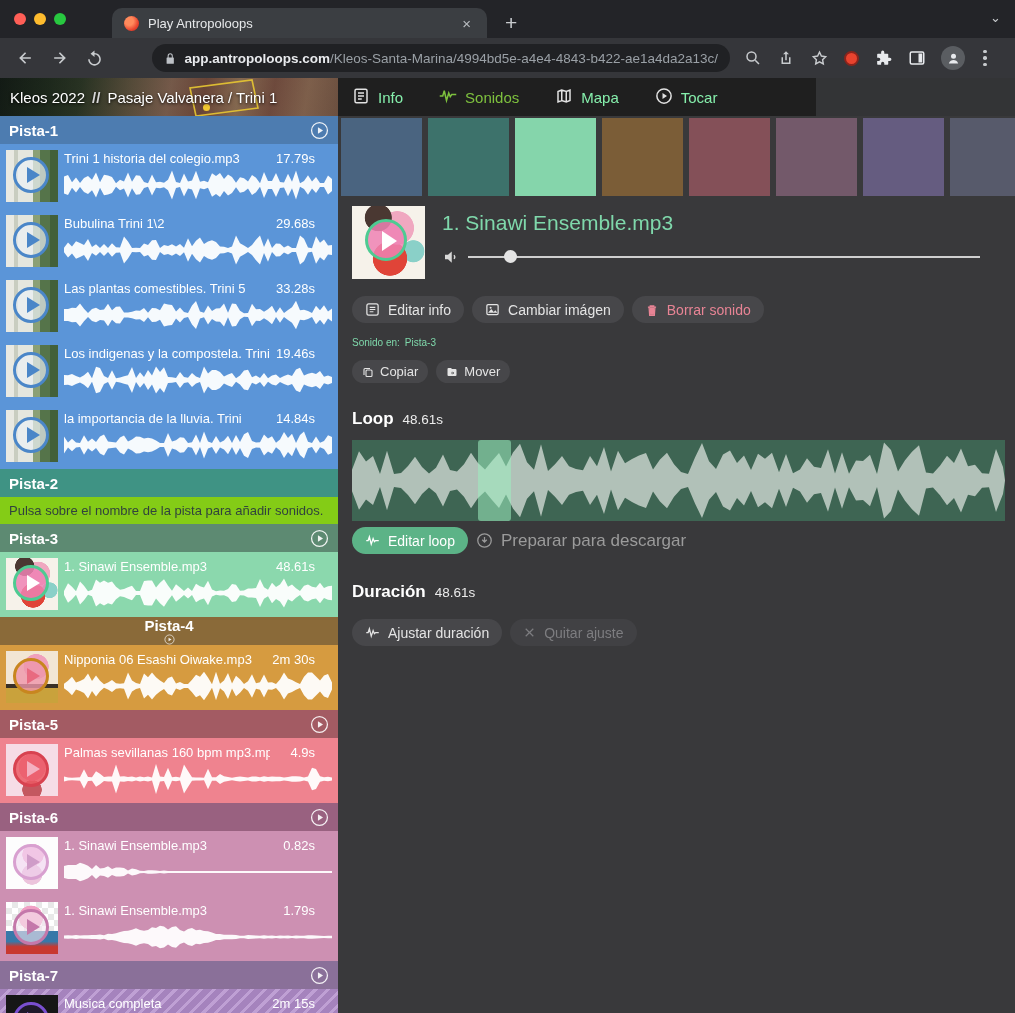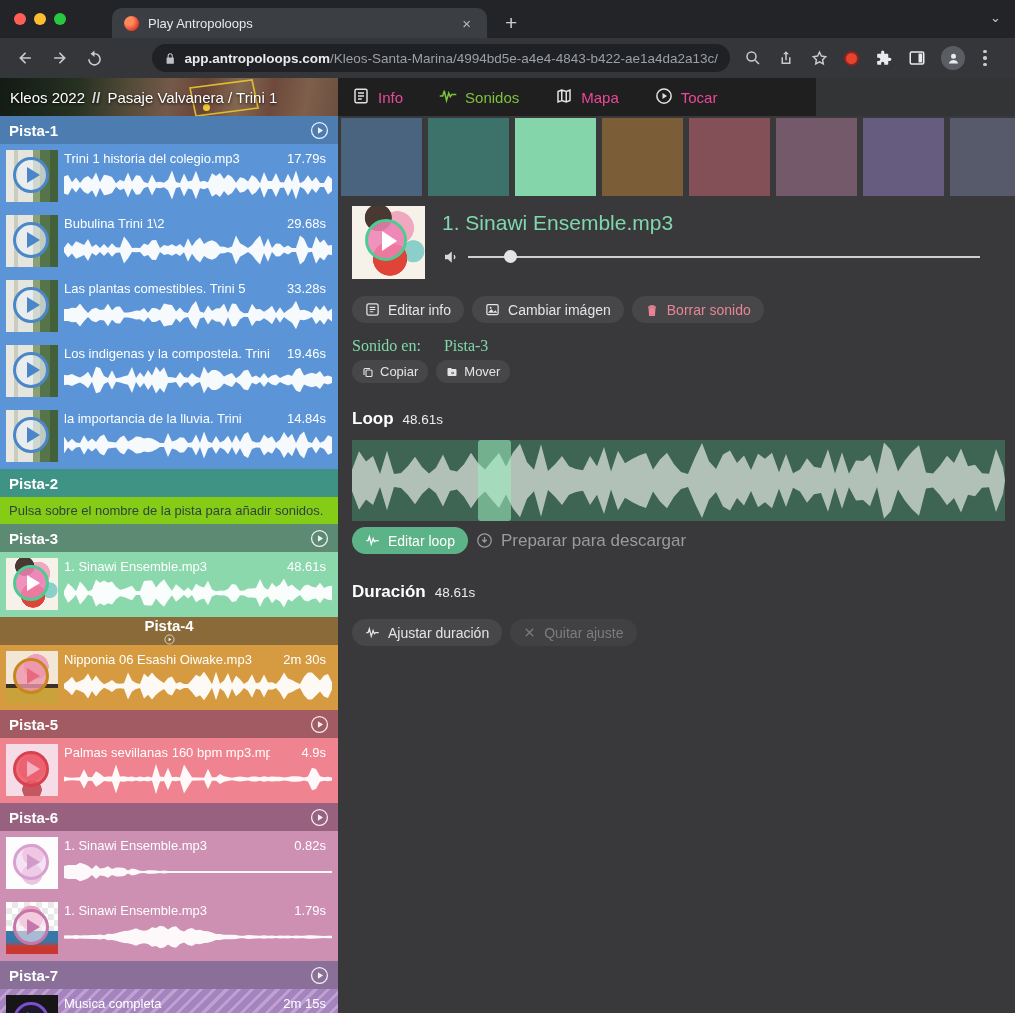--- a/index.html
+++ b/index.html
@@ -39,36 +39,36 @@
   .map-strip { position:absolute; left:0; top:0; width:338px; height:38px; overflow:hidden;
     background:
       linear-gradient(rgba(15,15,15,.28), rgba(15,15,15,.28)),
       linear-gradient(100deg,#141f17 0%,#223120 14%,#32402a 24%,#6e6148 38%,#9c7660 50%,#8a5846 60%,#b08a68 70%,#92604e 80%,#a87e62 90%,#8f6852 100%);
   }
   .map-pin { position:absolute; left:203px; top:26px; width:7px; height:7px; border-radius:50%; background:#f2c832; }
   .breadcrumb { position:absolute; left:10px; top:0; height:38px; display:flex; align-items:center; gap:7px;
     font-size:15px; color:#fff; text-shadow:0 1px 3px rgba(0,0,0,.9); white-space:nowrap; }
   .breadcrumb .sep { color:#d8d8d8; font-weight:bold; }
   .app-nav { position:absolute; left:352px; top:0; height:38px; display:flex; align-items:center; gap:36px; }
-  .nav-item { display:flex; align-items:center; gap:8px; font-size:15px; color:#ec4899; }
+  .nav-item { display:flex; align-items:center; gap:8px; font-size:15px; color:#86efac; }
   .nav-item.active { color:#7ec13e; }
   .hdr-right { position:absolute; right:12px; top:0; height:38px; display:flex; align-items:center; gap:15px; }
   .lang-es { color:#fff; font-weight:bold; font-size:14px; }
   .lang-en { color:#5c5c5c; font-weight:bold; font-size:14px; }
 
   
   .sidebar { position:absolute; left:0; top:116px; width:338px; height:897px; overflow:hidden; background:#2c2c2e; }
   .track-header { height:28px; display:flex; align-items:center; padding:0 9px; }
   .track-name { color:#fff; font-size:15px; font-weight:bold; flex:1; }
   .track-hint { height:27px; line-height:27px; padding:0 9px; font-size:13px; color:#31433d; }
   .clip { position:relative; height:65px; }
   .clip-thumb { position:absolute; left:6px; top:6px; width:52px; height:52px; overflow:hidden; }
   .clip-title { position:absolute; left:64px; top:7px; right:68px; font-size:13px; color:#fff;
     white-space:nowrap; overflow:hidden; }
-  .clip-dur { position:absolute; right:12px; top:7px; font-size:13px; color:#fff; }
+  .clip-dur { position:absolute; right:23px; top:7px; font-size:13px; color:#fff; }
   .clip-wave { position:absolute; left:64px; top:26px; }
   .play-ovl { position:absolute; left:7px; top:7px; width:36px; height:36px; border-radius:50%; }
   .play-ovl::after { content:''; position:absolute; left:11px; top:7px;
     border-left:13px solid var(--tri); border-top:8px solid transparent; border-bottom:8px solid transparent; }
 
   
   .th-door { background:linear-gradient(90deg,#e9e9e2 0 16%,#c9cdc0 16% 24%,#e4e6de 24% 52%,#8ba075 52% 66%,#55744a 66% 84%,#42603a 84% 100%); }
   .th-peppa-cream { background:
       radial-gradient(circle at 36% 16%, #4a3832 0 17%, transparent 18%),
       radial-gradient(circle at 62% 30%, #f0a8c0 0 24%, transparent 25%),
@@ -108,21 +108,21 @@
   .pill { height:27px; border-radius:15px; background:#47474a; display:flex; align-items:center;
     gap:8px; padding:0 13px; font-size:14px; color:#e4e4e4; }
   .pill.small { height:23px; border-radius:12px; font-size:13px; padding:0 10px; gap:6px; }
   .pill.green { background:#5cb387; color:#fff; }
   .pill .danger-text { color:#e88495; }
   .pill.disabled { background:#414144; color:#7d7d80; }
   .ghost-btn { display:flex; align-items:center; gap:8px; font-size:17px; color:#9b9b9b; }
   .section-label { position:absolute; display:flex; align-items:baseline; gap:9px; }
   .section-label .big { font-size:17px; font-weight:bold; color:#fff; }
   .section-label .val { font-size:13.5px; color:#ececec; }
-  .sonido-en { position:absolute; left:14px; top:221px; font-size:16px; display:flex; gap:23px;font-family:Liberation Serif, serif; }
+  .sonido-en { position:absolute; left:14px; top:221px; font-size:10px; display:flex; gap:5px; }
   .loop-wave-wrap { position:absolute; left:14px; top:324px; width:653px; height:81px; }
 </style>
 </head>
 <body>
 
 <div class="tabstrip">
   <div class="traffic">
     <div class="dot r"></div>
     <div class="dot y"></div>
     <div class="dot g"></div>

